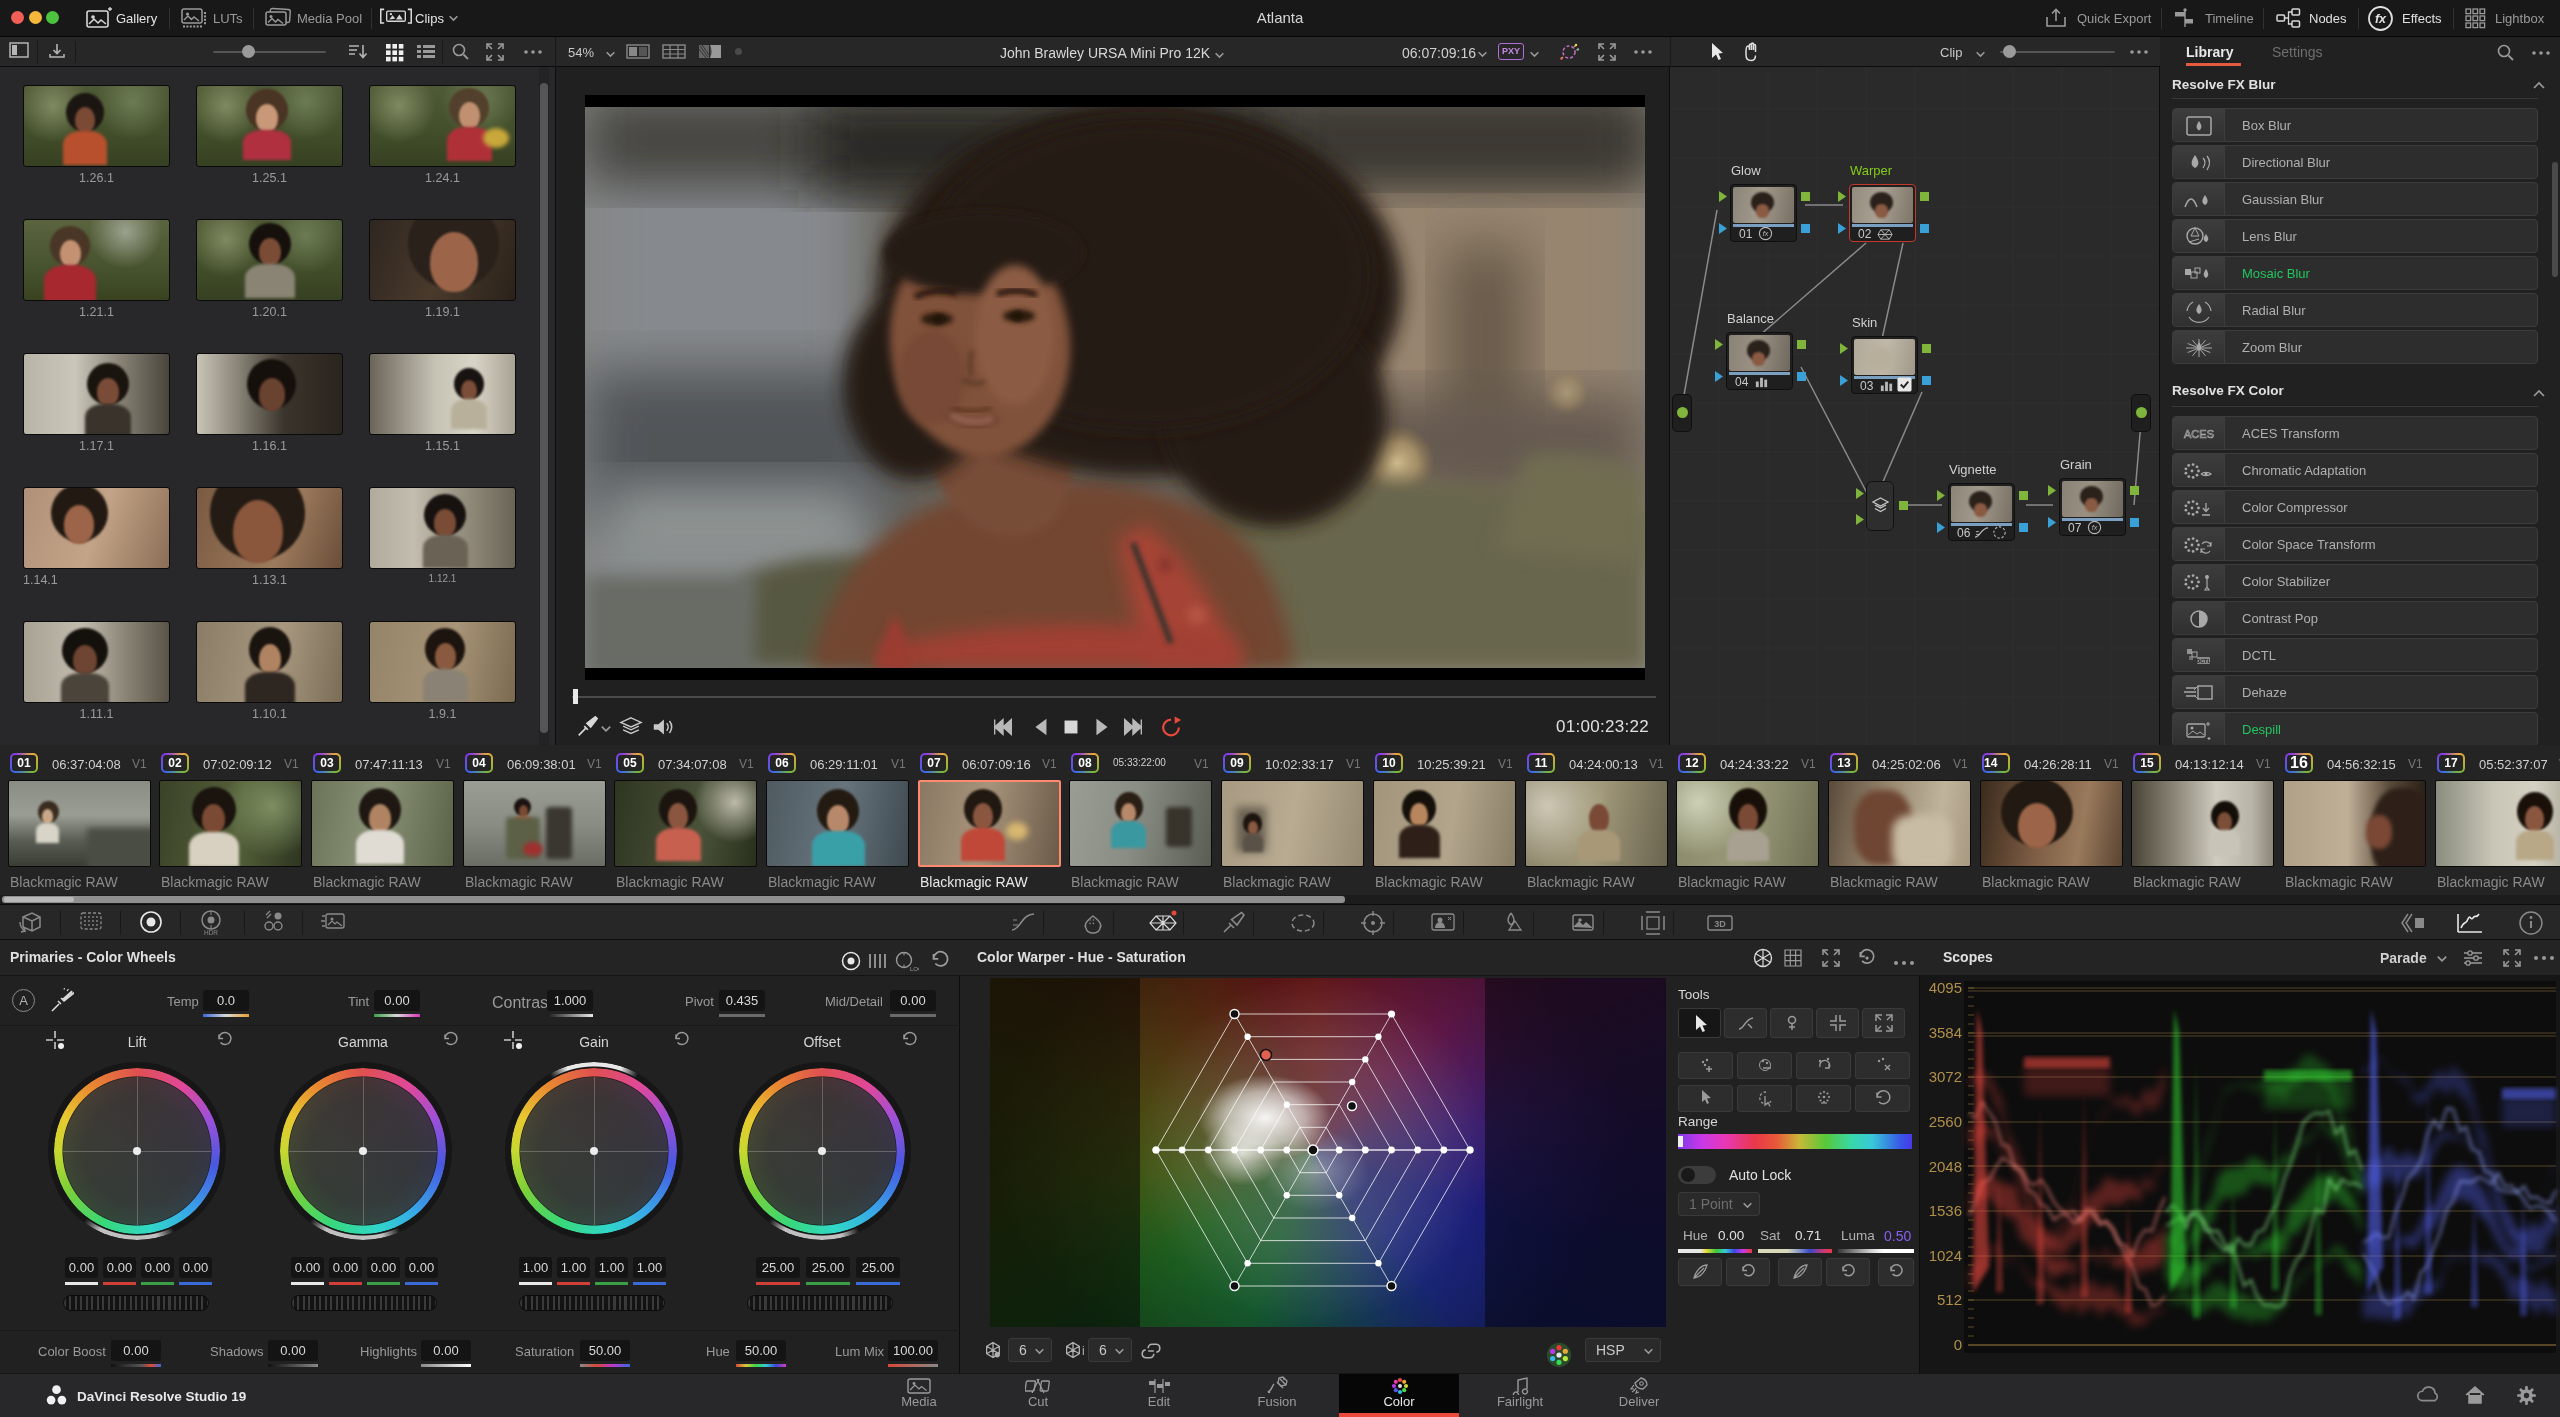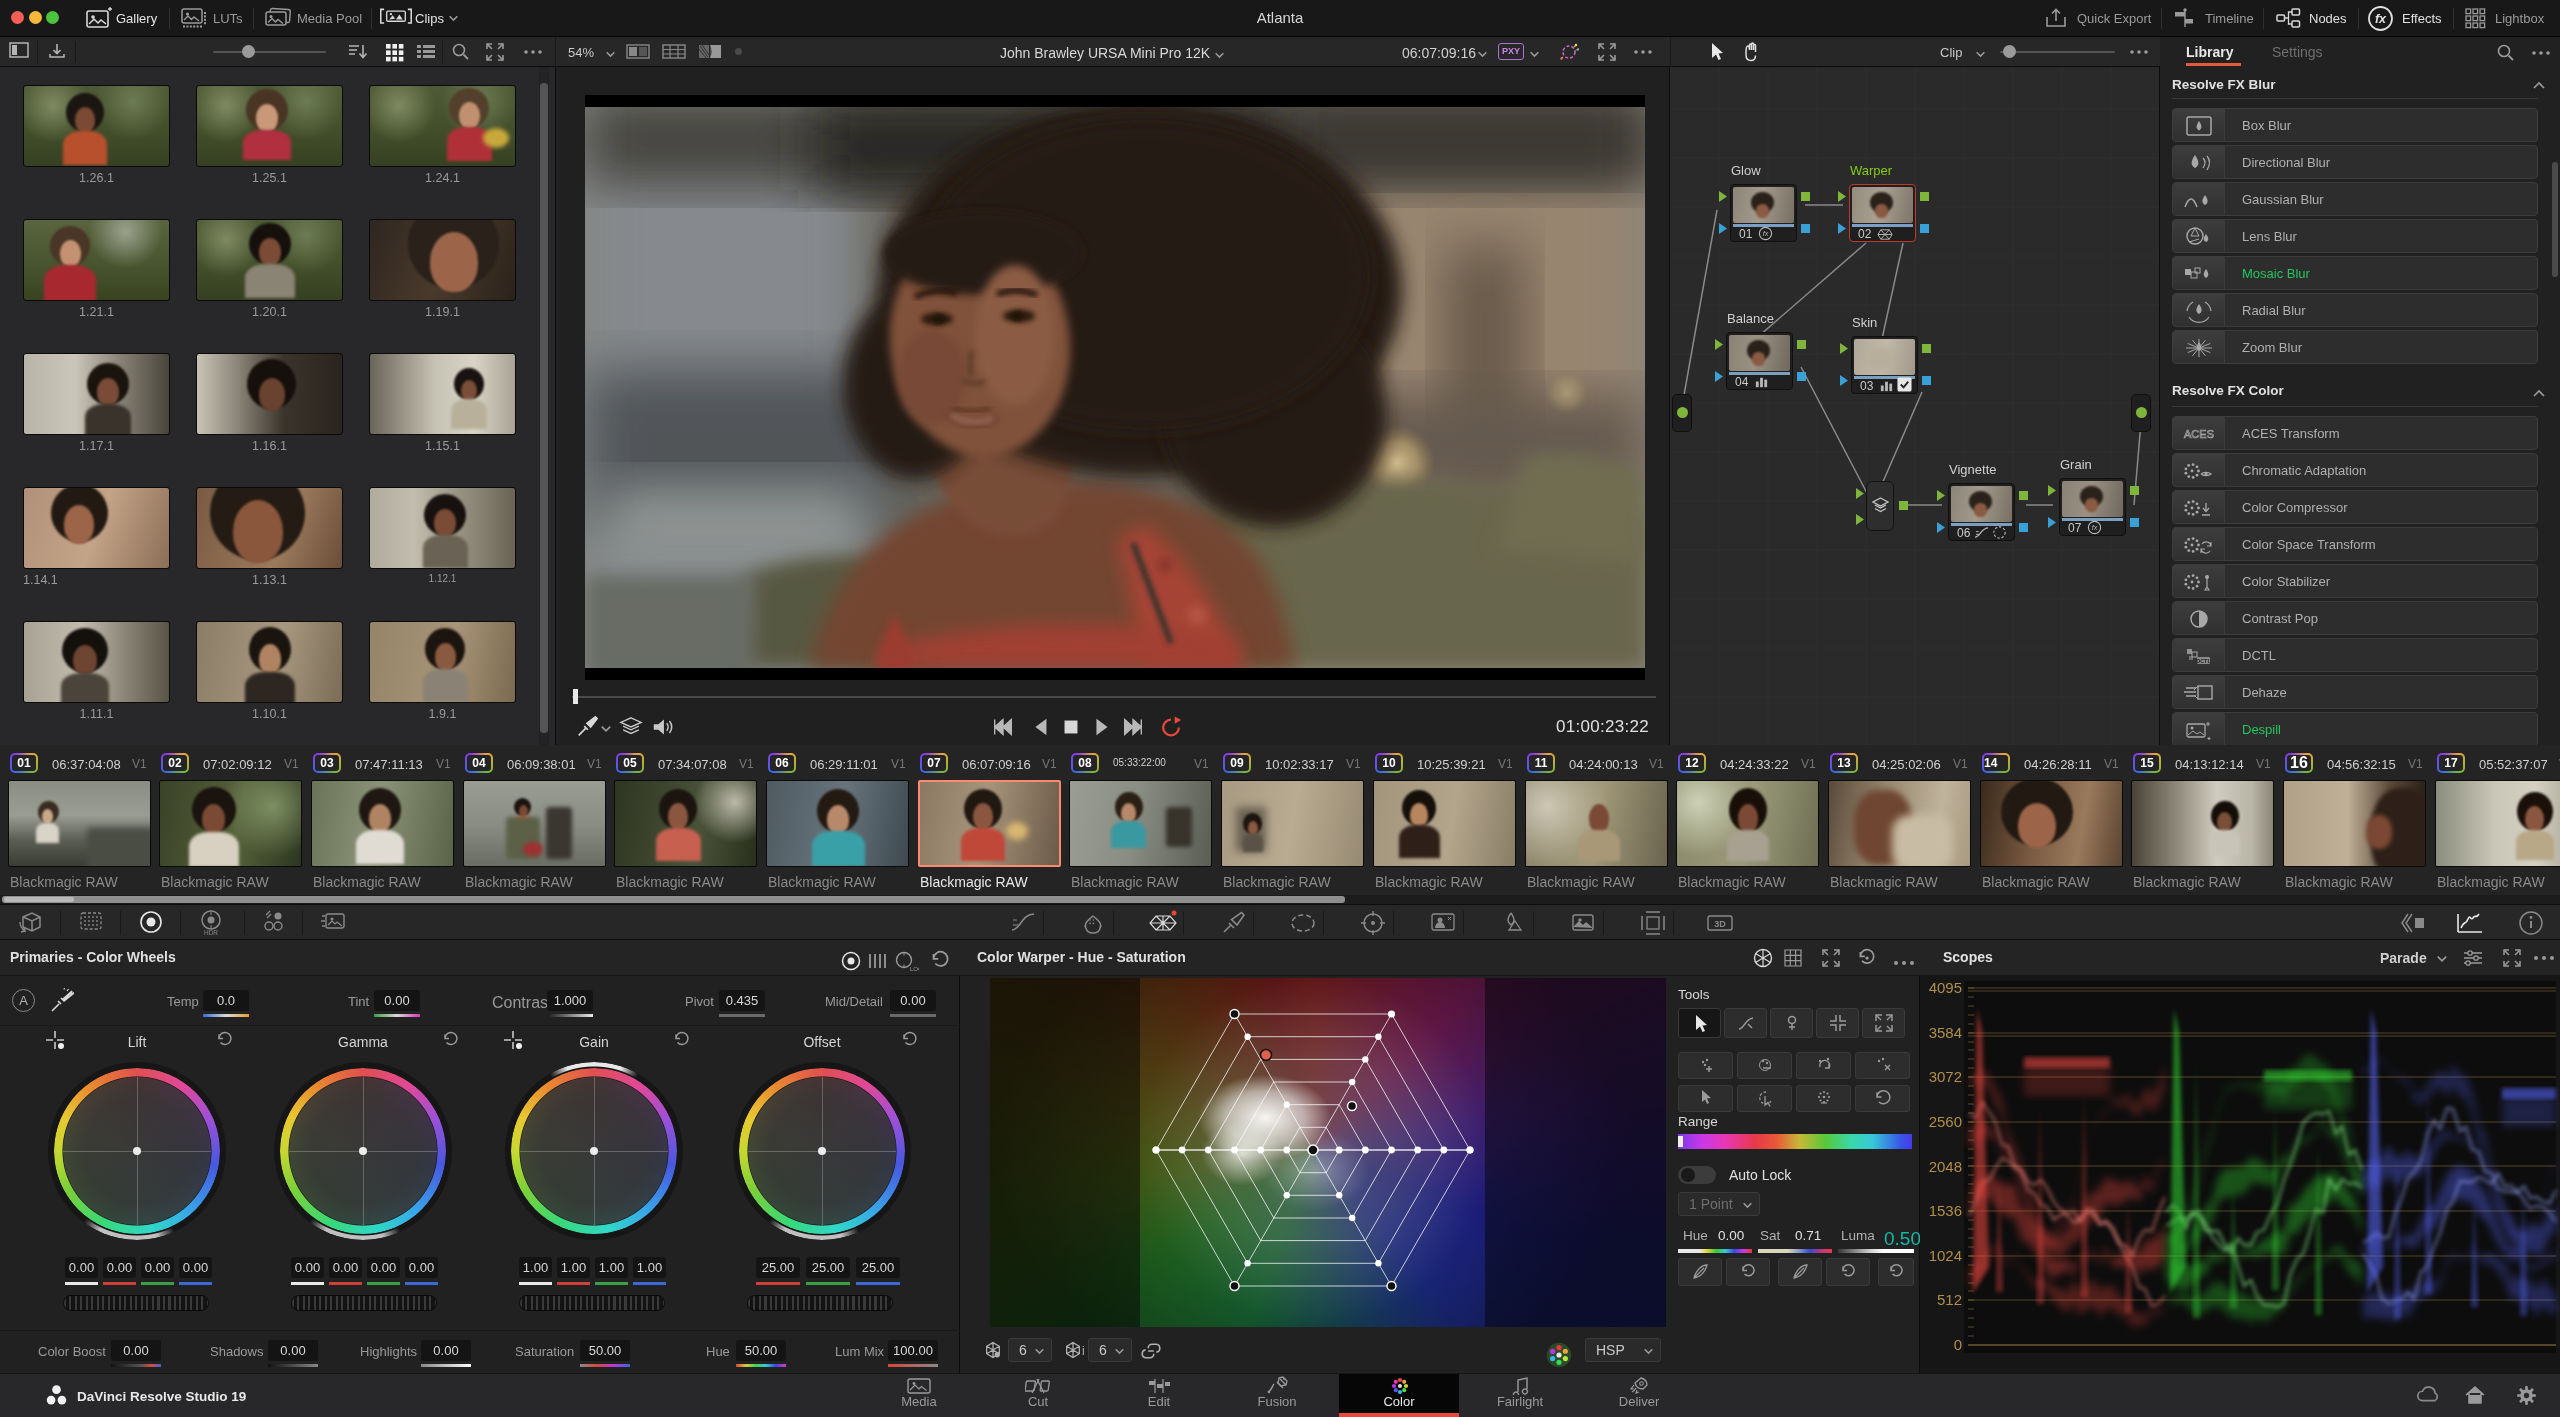--- a/index.html
+++ b/index.html
@@ -1470,21 +1470,21 @@
     <div class="abs" style="left:1681px;top:1168px;width:14px;height:14px;border-radius:50%;background:#191919"></div>
     <div class="abs" style="left:1729px;top:1167px;font-size:14px;color:#e0e0e0">Auto Lock</div>
     <div class="abs" style="left:1678px;top:1192px;width:82px;height:24px;background:#2a2a2a;border:1px solid #3a3a3a;border-radius:3px;font-size:14px;color:#6f6f6f;line-height:22px;padding-left:10px">1 Point<svg style="position:absolute;right:6px;top:7px" width="11" height="11" viewBox="0 0 10 10">
         <path d="M1.5 3 L5 6.5 L8.5 3" stroke="#9a9a9a" stroke-width="1.4" fill="none"></path>
       </svg></div>
     <div class="abs" style="left:1683px;top:1228px;font-size:13.5px;color:#b0b0b0">Hue</div>
     <div class="abs" style="left:1718px;top:1228px;font-size:13.5px;color:#e0e0e0">0.00</div>
     <div class="abs" style="left:1760px;top:1228px;font-size:13.5px;color:#b0b0b0">Sat</div>
     <div class="abs" style="left:1795px;top:1228px;font-size:13.5px;color:#e0e0e0">0.71</div>
     <div class="abs" style="left:1841px;top:1228px;font-size:13.5px;color:#b0b0b0">Luma</div>
-    <div class="abs" style="left:1884px;top:1228px;font-size:19px;color:#14b8a6">0.50</div>
+    <div class="abs" style="left:1884px;top:1228px;font-size:14px;color:#8b5cf6">0.50</div>
     <div class="abs" style="left:1678px;top:1249px;width:74px;height:4px;background:linear-gradient(90deg,#e8e8e8 0 30%,#e8d838 38%,#38c838 52%,#38c8d8 64%,#3848e8 76%,#c838e8 88%,#e83838 100%)"></div>
     <div class="abs" style="left:1758px;top:1249px;width:74px;height:4px;background:linear-gradient(90deg,#d8d8b8 0 40%,#8a9ac8 55%,#3848c8 70%,#c83878 88%,#e83848 100%)"></div>
     <div class="abs" style="left:1838px;top:1249px;width:76px;height:4px;background:linear-gradient(90deg,#383838,#d8d8d8 45%,#fff 60%,#fff)"></div>
     <div class="abs" style="left:1678px;top:1258px;width:44px;height:28px;background:#2d2d2d;border:1px solid #3a3a3a;border-radius:3px"></div>
     <svg class="abs" style="left:1688px;top:1260px" width="24" height="24" viewBox="0 0 24 24">
       <path d="M6 18 C8 10 14 5 19 5 C17 12 12 17 6 18 Z M6 18 C10 14 13 11 16 8" fill="none" stroke="#9a9a9a" stroke-width="1.3"></path>
     </svg>
     <div class="abs" style="left:1726px;top:1258px;width:44px;height:28px;background:#2d2d2d;border:1px solid #3a3a3a;border-radius:3px"></div>
     <svg class="abs" style="left:1736px;top:1260px" width="24" height="24" viewBox="0 0 24 24">
       <path d="M7 10 a5.5 5.5 0 1 1 1.5 4 M7 6.5 L7 10.5 L11 10.5" fill="none" stroke="#9a9a9a" stroke-width="1.5"></path>

